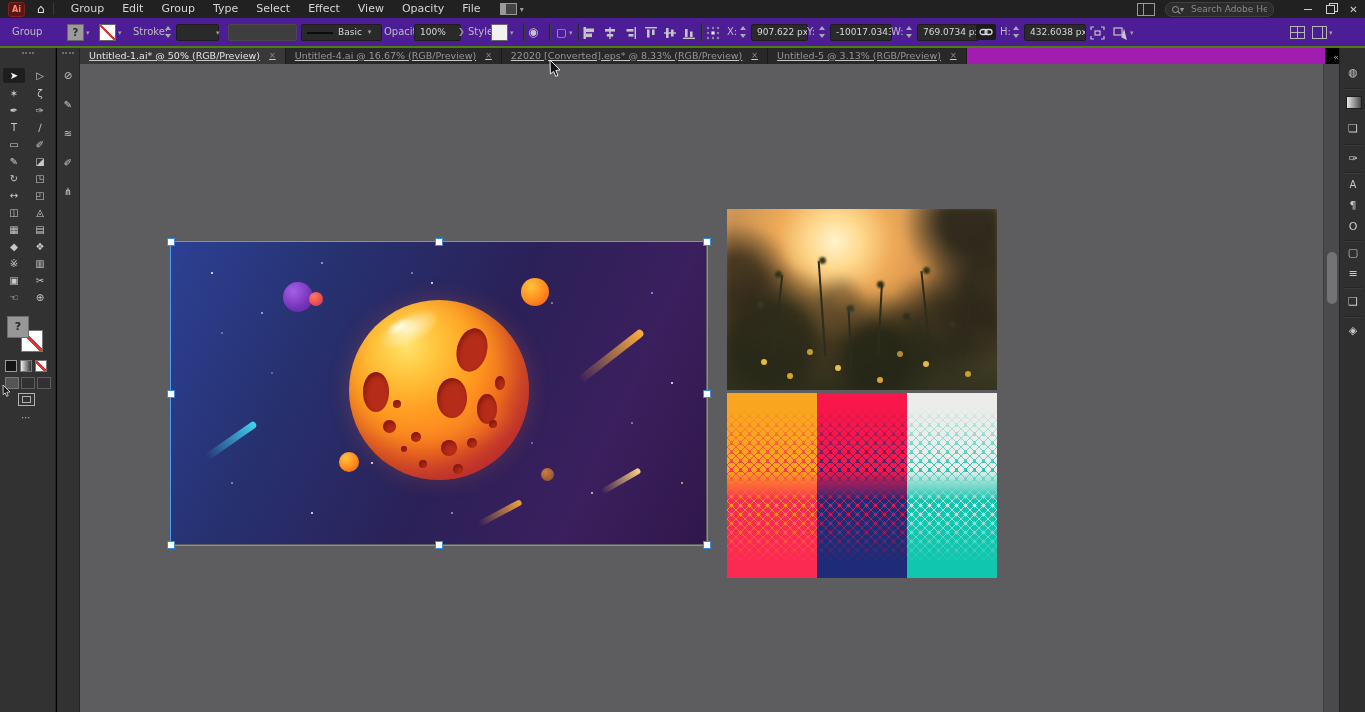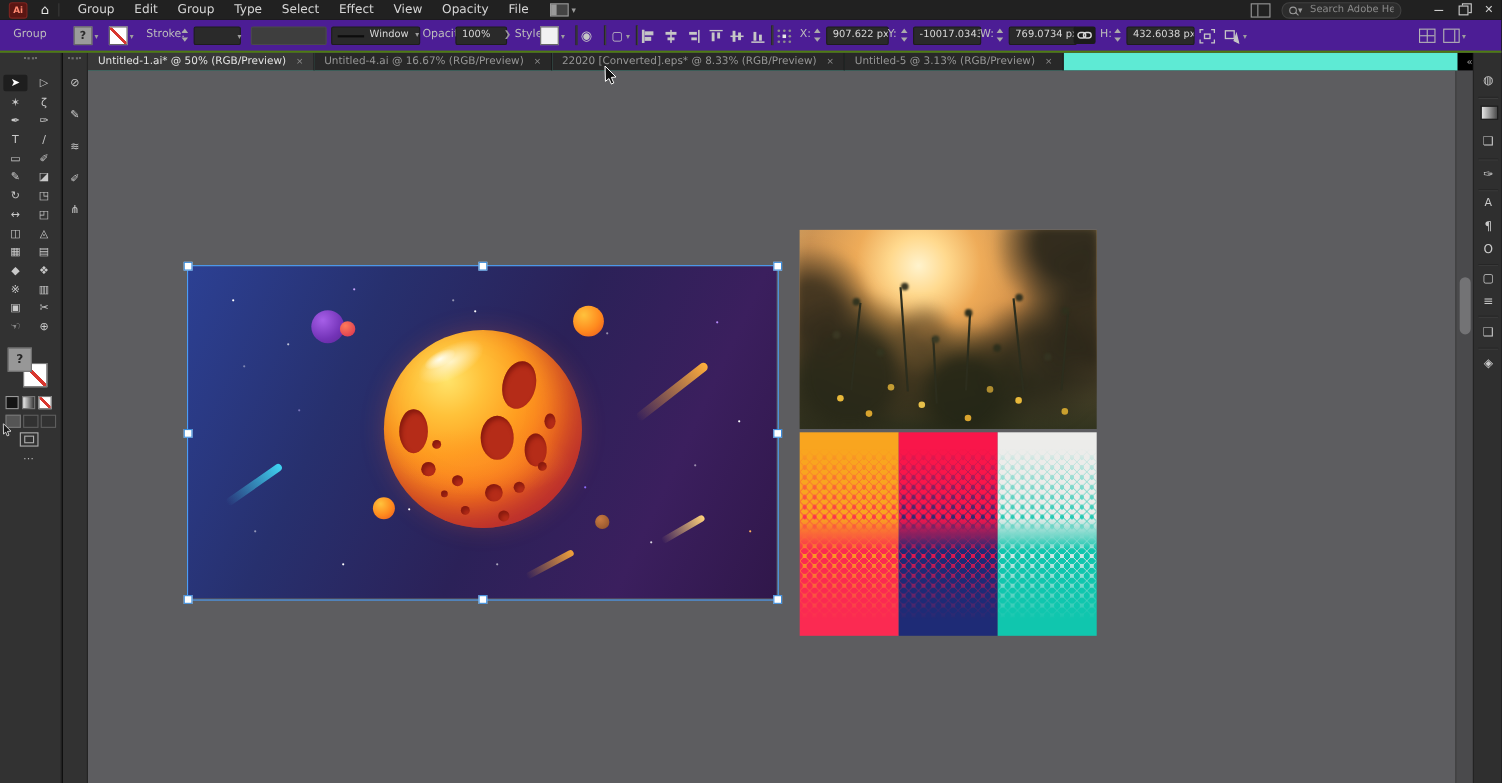--- a/index.html
+++ b/index.html
@@ -47,21 +47,21 @@
   .cb-sep{position:absolute;top:5px;width:1px;height:18px;background:#272727;border-right:1px solid #3f3f3f;}
   .ic{position:absolute;color:#c6c6c6;}
   .linkbtn{position:absolute;left:938px;top:6px;width:20px;height:16px;background:#1b1b1b;border-radius:2px;
            display:flex;align-items:center;justify-content:center;}
   .gridicon{width:13px;height:11px;border:1px solid #b5b5b5;position:relative;}
   .gridicon::before{content:'';position:absolute;left:0;top:5px;width:100%;height:1px;background:#b5b5b5;}
   .gridicon::after{content:'';position:absolute;left:6px;top:0;width:1px;height:100%;background:#b5b5b5;}
   .panelicon{width:13px;height:11px;border:1px solid #b5b5b5;position:relative;}
   .panelicon::before{content:'';position:absolute;right:3px;top:0;width:1px;height:100%;background:#b5b5b5;}
   
-  #tabbar{left:80px;top:46px;width:1245px;height:18px;background:#5eead4;display:flex;z-index:30;}
+  #tabbar{left:80px;top:46px;width:1245px;height:18px;background:#a21caf;display:flex;z-index:30;text-decoration:underline;}
   .tab{height:18px;display:flex;align-items:center;padding:0 9px;font-size:9.5px;color:#969696;
        background:#282828;border-right:1px solid #1a1a1a;white-space:nowrap;}
   .tab.active{background:#383838;color:#e2e2e2;}
   .tab .x{margin-left:9px;font-size:8px;color:#8f8f8f;}
   
   #canvas{left:80px;top:64px;width:1245px;height:648px;background:#5d5d60;z-index:1;}
   
   .panel{background:#323232;border-right:1px solid #242424;z-index:35;}
   #toolbar-main{left:0;top:46px;width:55px;height:666px;}
   #toolbar-sub{left:57px;top:46px;width:22px;height:666px;}
@@ -182,21 +182,21 @@
 
   <div class="lbl" style="left:133px">Stroke:</div>
   <div class="stepper" style="left:165px"></div>
   <div class="field" style="left:176px;width:36px"></div>
   <div class="ddchev" style="left:216px">▾</div>
 
   <div class="field" style="left:228px;width:62px;background:#3e3e3e;border-color:#4a4a4a"></div>
 
   <div class="field" style="left:301px;width:74px;display:flex;align-items:center">
     <span style="display:inline-block;width:26px;height:2px;background:#0c0c0c;margin-right:5px"></span>
-    <span style="font-size:9px">Window</span>
+    <span style="font-size:9px">Basic</span>
     <span style="margin-left:6px;font-size:7px;color:#9e9e9e">▾</span>
   </div>
 
   <div class="lbl" style="left:384px">Opacity:</div>
   <div class="field" style="left:414px;width:40px">100%</div>
   <div class="ic" style="left:458px;top:9px;font-size:8px;color:#999">❯</div>
 
   <div class="lbl" style="left:468px">Style:</div>
   <div class="swatch" style="left:491px;background:#f2f2f2"></div>
   <div class="ddchev" style="left:510px">▾</div>

